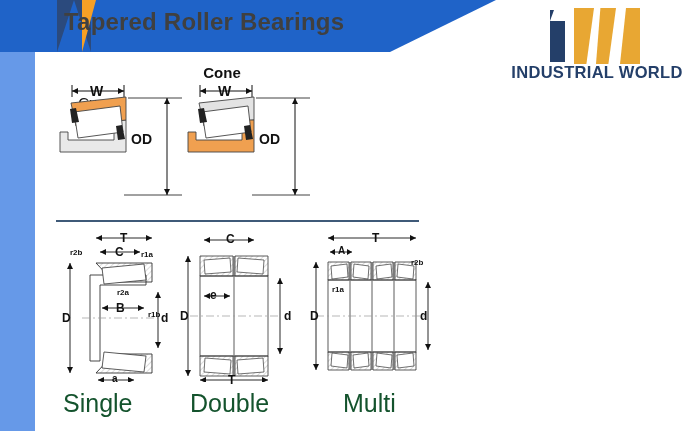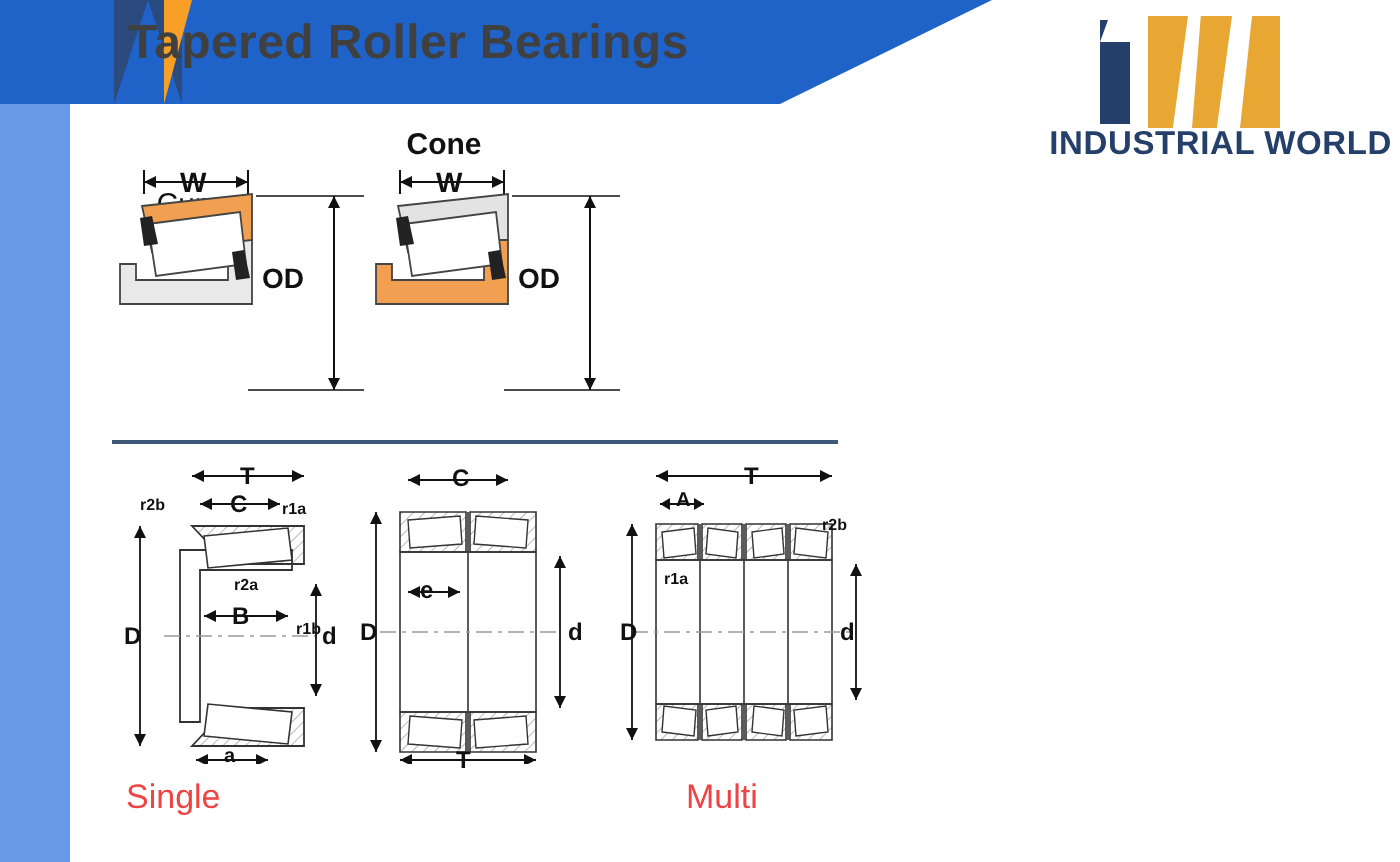--- a/index.html
+++ b/index.html
@@ -60,41 +60,41 @@
     background:#ffffff;
     transform:skewX(-20deg);
     transform-origin:bottom left;
   }
   .logo-w{position:absolute;left:76px;top:3px;width:88px;height:56px;}
   .w-bar{position:absolute;top:0;width:20px;height:56px;background:#e8a733;}
   .w-b1{left:0;clip-path:polygon(0 0,100% 0,62% 100%,0 100%);}
   .w-b2{left:22px;clip-path:polygon(22% 0,100% 0,62% 100%,0 100%);}
   .w-b3{left:46px;clip-path:polygon(30% 0,100% 0,100% 100%,0 100%);transform:skewX(0deg);}
   .logo-text{
-    position:absolute;left:0;top:58px;width:198px;text-align:right;
+    position:absolute;left:0;top:58px;width:198px;text-align:center;
     font-size:16.5px;font-weight:bold;color:#243f69;letter-spacing:.3px;
   }
 
   
   .divider{
     position:absolute;left:56px;top:220px;width:363px;height:2px;
     background:#3f5a78;
   }
 
   
   .fig-caption{
     position:absolute;
     font-size:15px;color:#111;
     text-align:center;white-space:nowrap;
   }
   .dim-label{
     position:absolute;font-size:12px;color:#111;font-weight:bold;white-space:nowrap;
   }
   .bottom-caption{
-    position:absolute;font-size:17px;color:#ef4444;white-space:nowrap;
+    position:absolute;font-size:25px;color:#14532d;white-space:nowrap;
   }
   svg{display:block;}
   .figbox{position:absolute;}
 </style>
 </head>
 <body>
 
 <div class="page">
 
   <div class="header-band wide"></div>
@@ -347,15 +347,16 @@
     </svg>
   </div>
   <div class="dim-label" style="left:372px;top:231px;">T</div>
   <div class="dim-label" style="left:338px;top:245px;font-size:10px;">A</div>
   <div class="dim-label" style="left:310px;top:309px;">D</div>
   <div class="dim-label" style="left:420px;top:309px;">d</div>
   <div class="dim-label" style="left:411px;top:258px;font-size:8px;">r2b</div>
   <div class="dim-label" style="left:332px;top:285px;font-size:8px;">r1a</div>
 
   <div class="bottom-caption" style="left:63px;top:389px;">Single</div>
+  <div class="bottom-caption" style="left:190px;top:389px;">Double</div>
   <div class="bottom-caption" style="left:343px;top:389px;">Multi</div>
 
 </div>
 
 </body></html>

